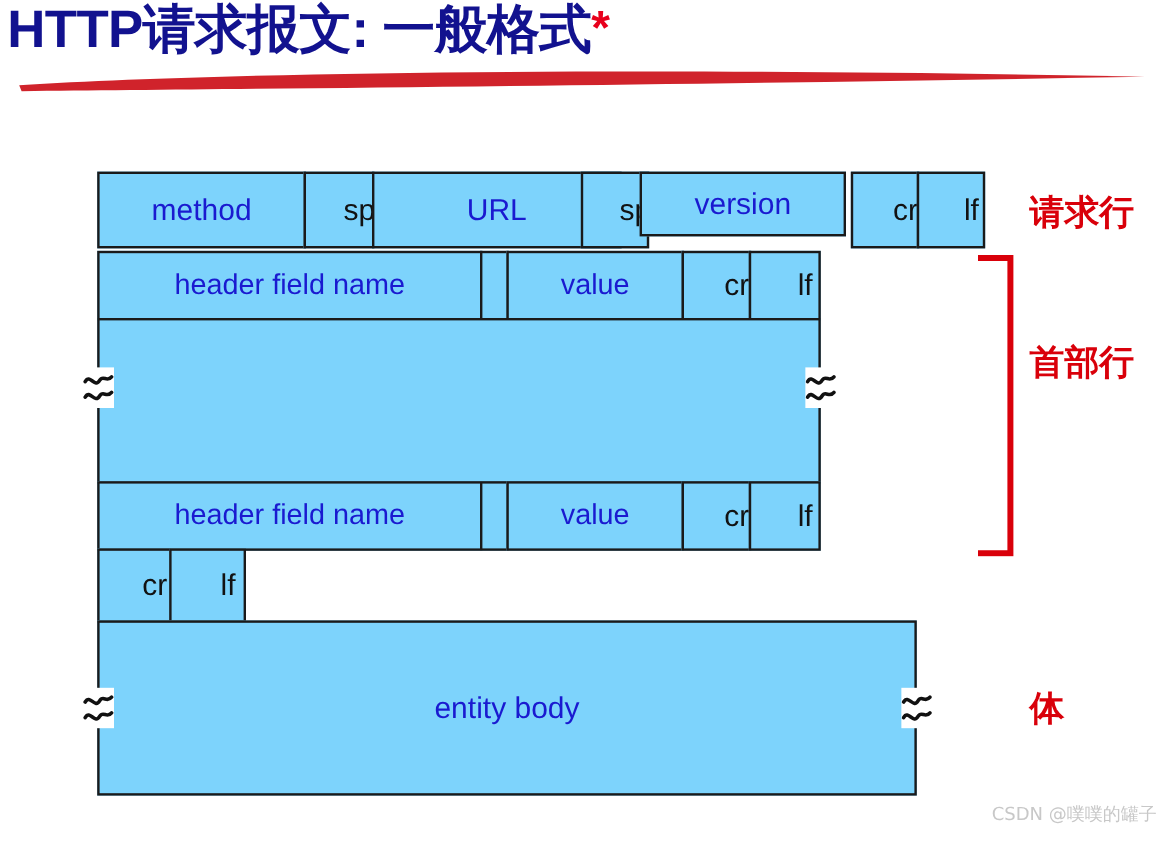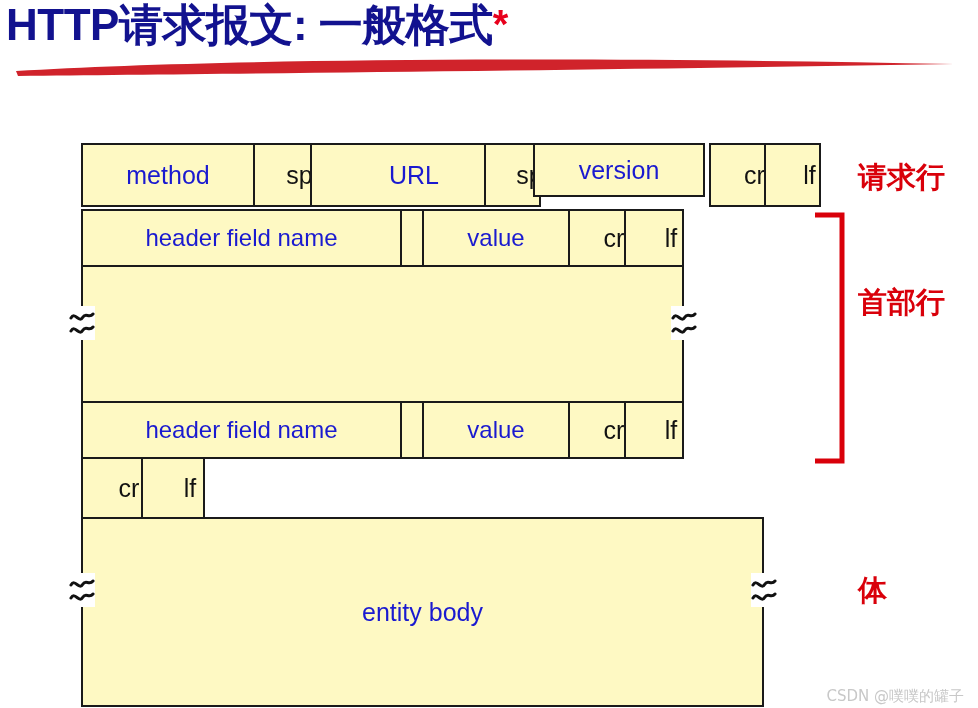--- a/index.html
+++ b/index.html
@@ -47,21 +47,21 @@
     left: 0;
     top: 0;
     width: 978px;
     height: 708px;
   }
 
   .cell {
     position: absolute;
     box-sizing: border-box;
     border: 2px solid #1a1a1a;
-    background: #fef9c3;
+    background: #7dd3fc;
     display: flex;
     align-items: center;
     justify-content: center;
     font-size: 25px;
     line-height: 1;
     white-space: nowrap;
   }
   .cell.blue  { color: #1a1ad0; }
   .cell.black { color: #121212; padding-left: 34px; }
   .cell.plain { }
@@ -91,21 +91,21 @@
   .squiggle {
     position: absolute;
     width: 26px;
     height: 34px;
   }
 
   
   #watermark {
     position: absolute;
     right: 14px;
-    bottom: 2px;
+    bottom: 20px;
     color: #c8c8c8;
     font-size: 15px;
     font-family: "DejaVu Sans", "Liberation Sans", sans-serif;
     white-space: nowrap;
   }
 </style>
 </head>
 <body>
 
 <div id="slide-title">
@@ -147,21 +147,21 @@
 
   <div class="cell blue" style="left:81px;  top:401px; width:321px; height:58px; font-size:24px;">header field name</div>
   <div class="cell plain" style="left:400px; top:401px; width:24px;  height:58px;"></div>
   <div class="cell blue" style="left:422px; top:401px; width:148px; height:58px; font-size:24px;">value</div>
   <div class="cell black" style="left:568px; top:401px; width:58px;  height:58px;">cr</div>
   <div class="cell black" style="left:624px; top:401px; width:60px;  height:58px;">lf</div>
 
   <div class="cell black" style="left:81px;  top:457px; width:62px; height:62px;">cr</div>
   <div class="cell black" style="left:141px; top:457px; width:64px; height:62px;">lf</div>
 
-  <div class="cell blue" style="left:81px; top:517px; width:683px; height:190px; font-size:25px;">entity body</div>
+  <div class="cell blue" style="left:81px; top:517px; width:683px; height:146px; font-size:25px;">entity body</div>
 
   <svg class="squiggle" style="left:69px; top:573px;" viewBox="0 0 26 34" xmlns="http://www.w3.org/2000/svg">
     <rect x="0" y="0" width="26" height="34" fill="#ffffff"></rect>
     <path d="M2,12 C6,5 10,18 14,11 C17,6 20,13 24,8" stroke="#111111" stroke-width="3" fill="none" stroke-linecap="round"></path>
     <path d="M2,25 C6,18 10,31 14,24 C17,19 20,26 24,21" stroke="#111111" stroke-width="3" fill="none" stroke-linecap="round"></path>
   </svg>
   <svg class="squiggle" style="left:751px; top:573px;" viewBox="0 0 26 34" xmlns="http://www.w3.org/2000/svg">
     <rect x="0" y="0" width="26" height="34" fill="#ffffff"></rect>
     <path d="M2,12 C6,5 10,18 14,11 C17,6 20,13 24,8" stroke="#111111" stroke-width="3" fill="none" stroke-linecap="round"></path>
     <path d="M2,25 C6,18 10,31 14,24 C17,19 20,26 24,21" stroke="#111111" stroke-width="3" fill="none" stroke-linecap="round"></path>

